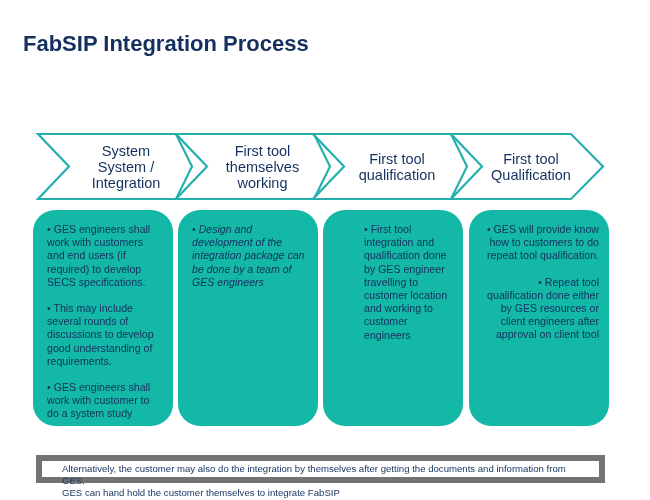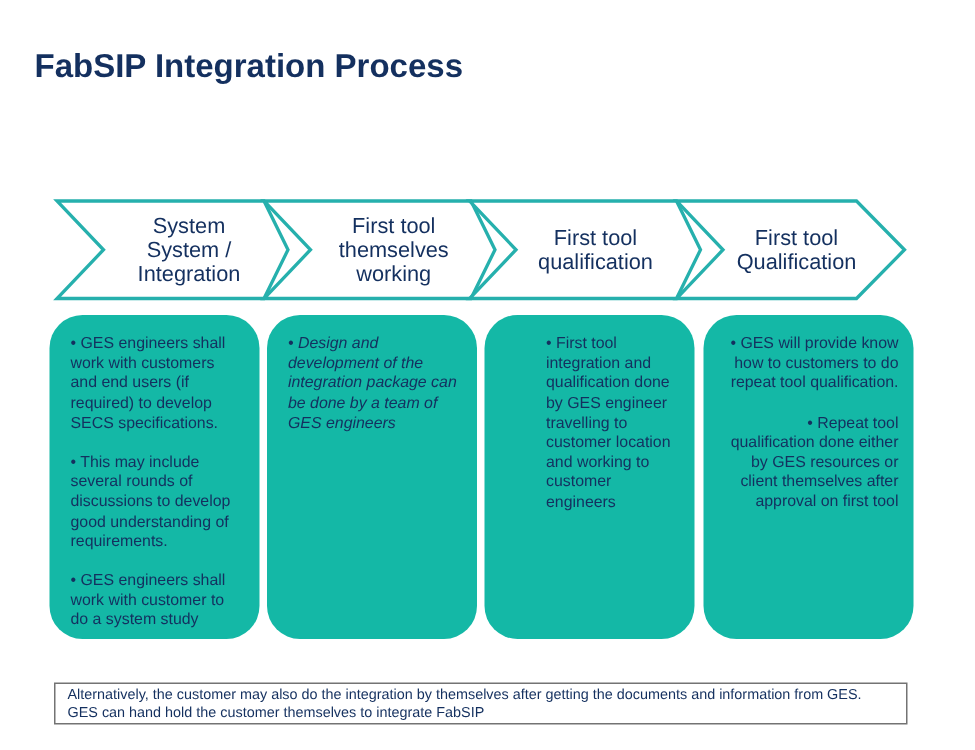--- a/index.html
+++ b/index.html
@@ -9,21 +9,21 @@
              color: #14305f; letter-spacing: 0; }
     svg.chevrons { position: absolute; left: 0; top: 0; }
     .chev-label { position: absolute; top: 134px; height: 66px; display: flex; align-items: center;
                   justify-content: center; text-align: center; color: #14305f; font-size: 14.5px;
                   line-height: 16px; }
     .box { position: absolute; top: 210px; height: 216px; width: 140px; background: #14b8a6;
            border-radius: 22px; box-sizing: border-box; padding: 13px 10px 0 14px;
            color: #14305f; font-size: 10.6px; line-height: 13.2px; }
     .box p { margin: 0 0 13px 0; }
     .note { position: absolute; left: 36px; top: 455px; width: 569px; height: 28px; box-sizing: border-box;
-            border: 1px solid #737373; padding: 2px 8px; font-size: 9.6px; line-height: 12px; color: #14305f; }
+            border: 6px solid #737373; padding: 2px 20px; font-size: 9.6px; line-height: 12px; color: #14305f; }
   </style>
 </head>
 <body>
 
 <div class="title">FabSIP Integration Process</div>
 
 <svg class="chevrons" width="650" height="500">
   <polygon points="38,134 176,134 192,166.5 176,199 38,199 69,166.5" fill="#ffffff" stroke="#26b0ad" stroke-width="2.2"></polygon>
   <polygon points="176,134 314,134 330,166.5 314,199 176,199 207,166.5" fill="#ffffff" stroke="#26b0ad" stroke-width="2.2"></polygon>
   <polygon points="313,134 451,134 467,166.5 451,199 313,199 344,166.5" fill="#ffffff" stroke="#26b0ad" stroke-width="2.2"></polygon>
@@ -63,19 +63,19 @@
   <p>• GES engineers shall work with customer to do a system study</p>
 </div>
 <div class="box" style="left:178px;font-style:italic;">
   <p>•  Design and development of the integration package can be done by a team of GES engineers</p>
 </div>
 <div class="box" style="left:323px;padding-left:41px;">
   <p>•  First tool integration and qualification done by GES engineer travelling to customer location and working to customer engineers</p>
 </div>
 <div class="box" style="left:469px;text-align:right;">
   <p>•  GES will provide know how to customers to do repeat tool qualification.</p>
-  <p>• Repeat tool qualification done either by GES resources or client themselves after approval on first tool</p>
+  <p>• Repeat tool qualification done either by GES resources or client engineers after approval on client tool</p>
 </div>
 
 <div class="note">
   <div>Alternatively, the customer may also do the integration by themselves after getting the documents and information from GES.</div>
   <div>GES can hand hold the customer themselves to integrate FabSIP</div>
 </div>
 
 </body></html>

